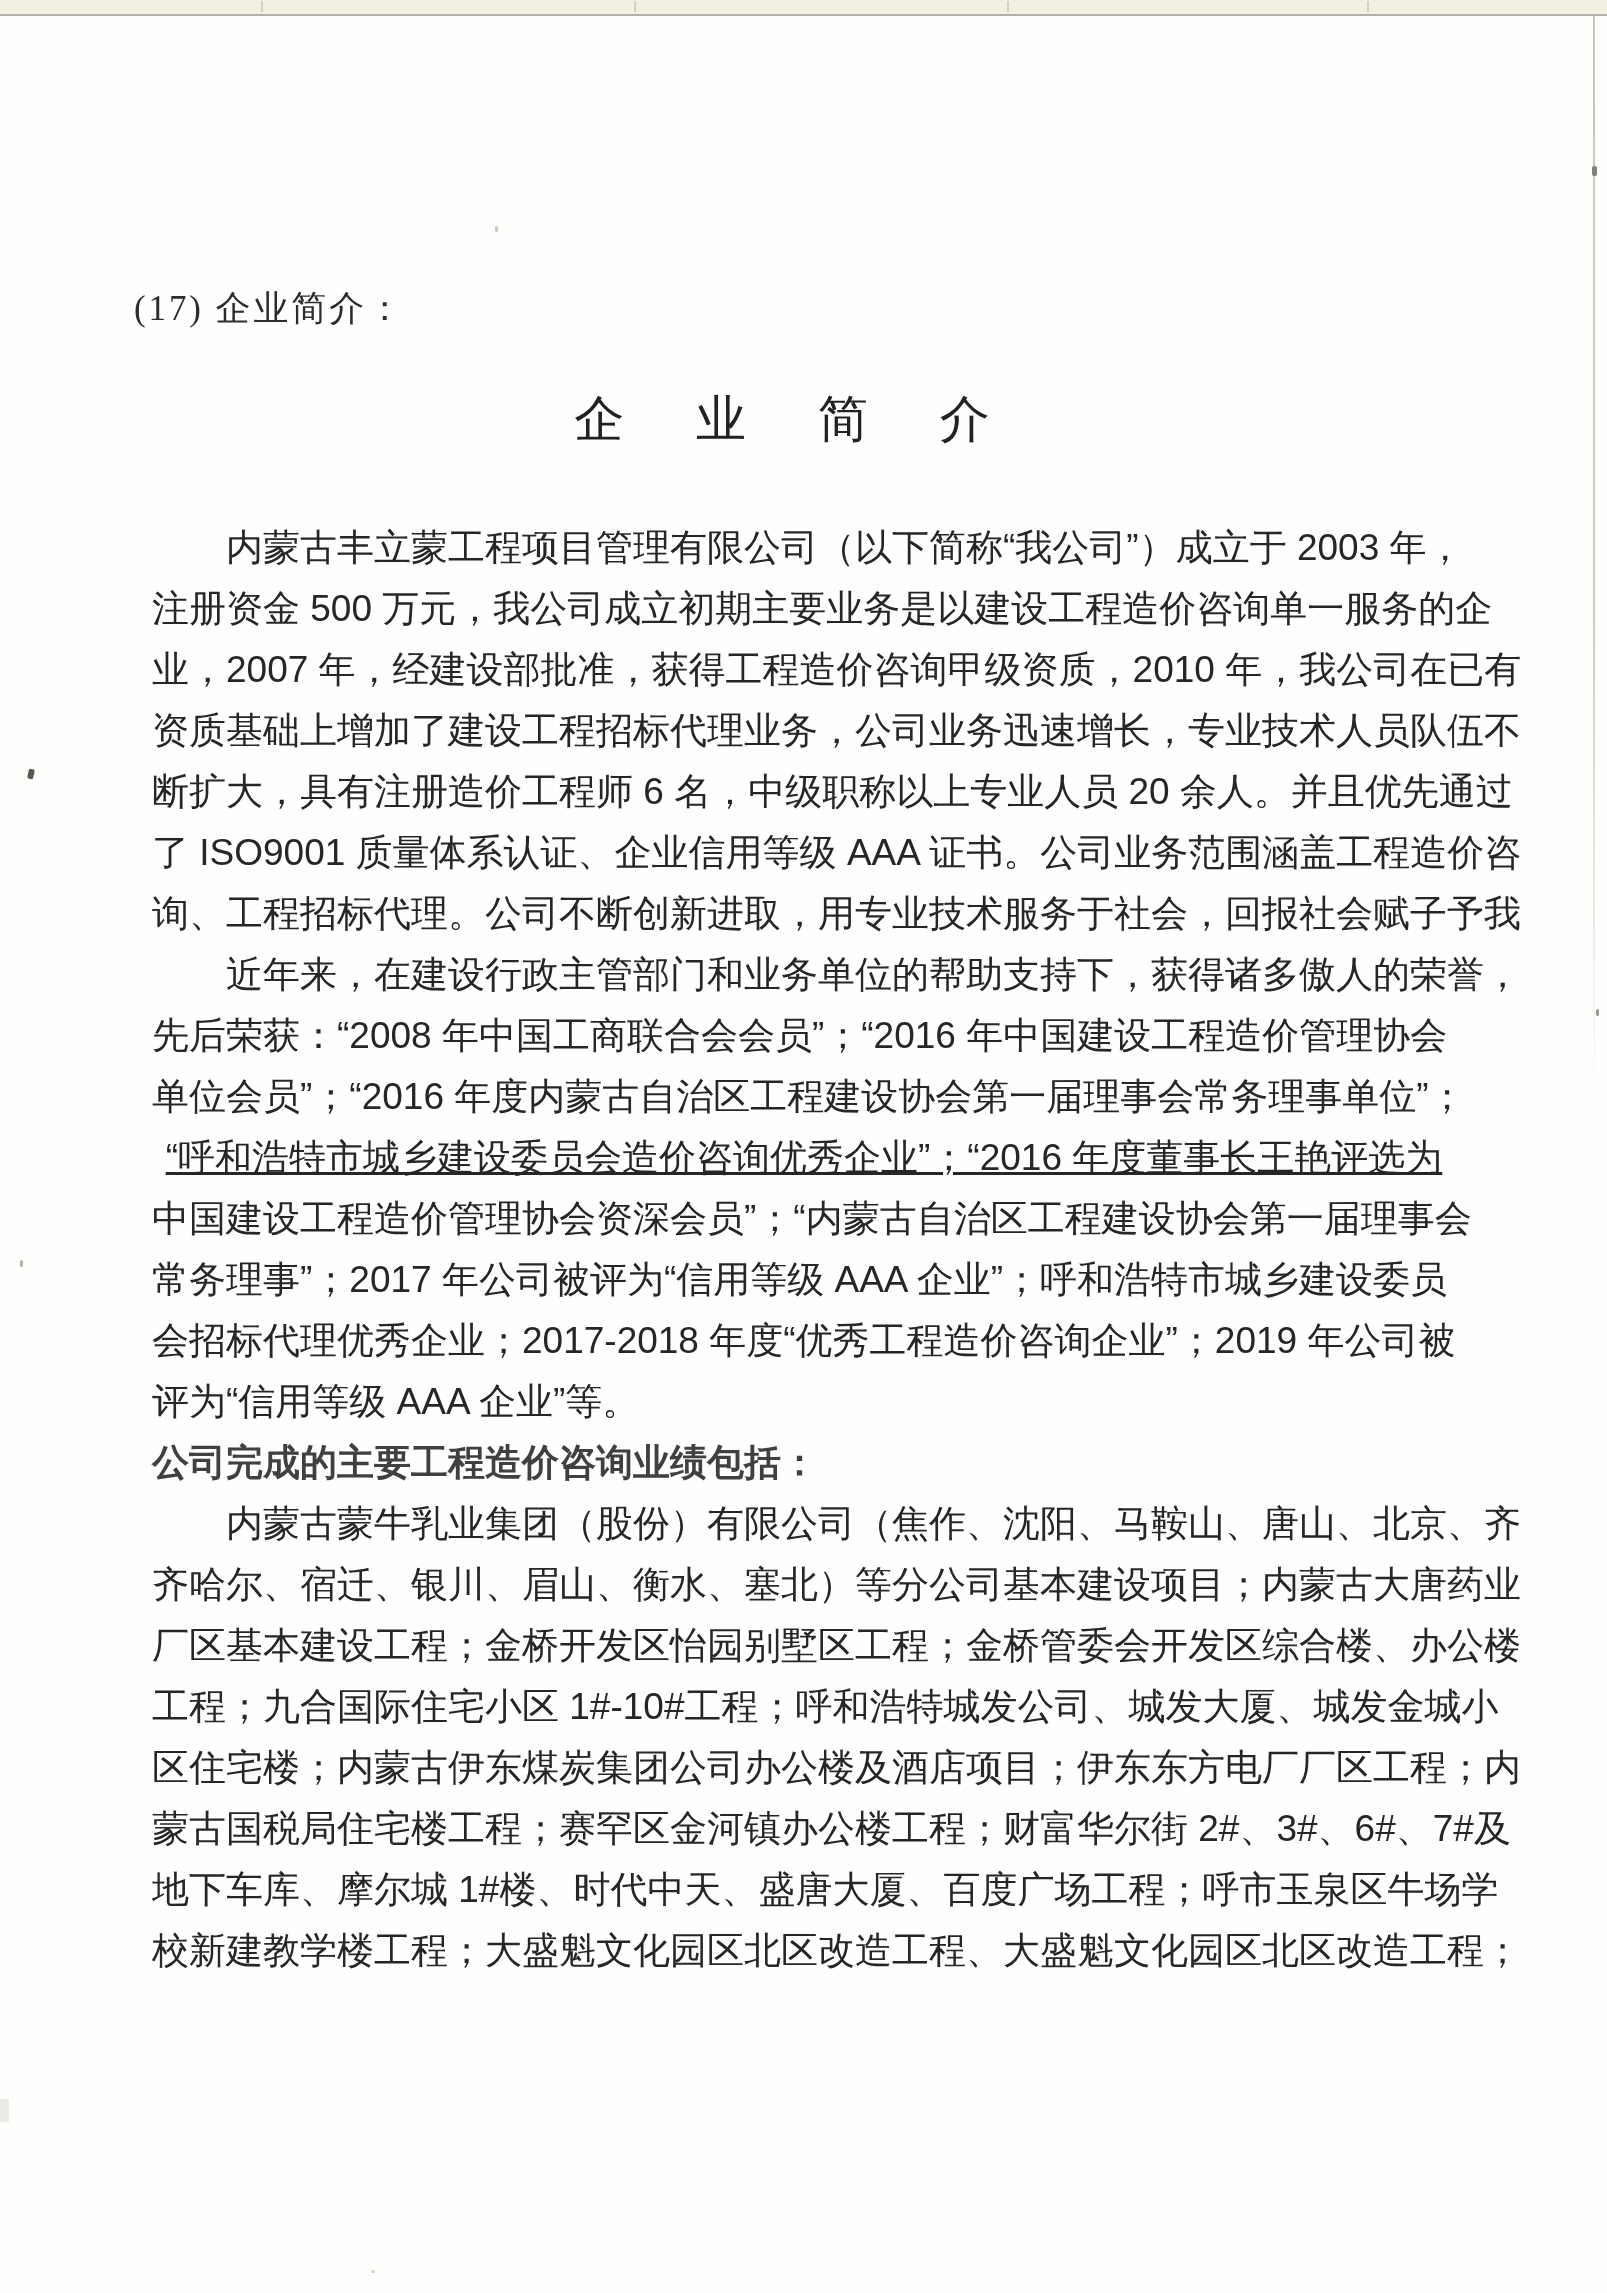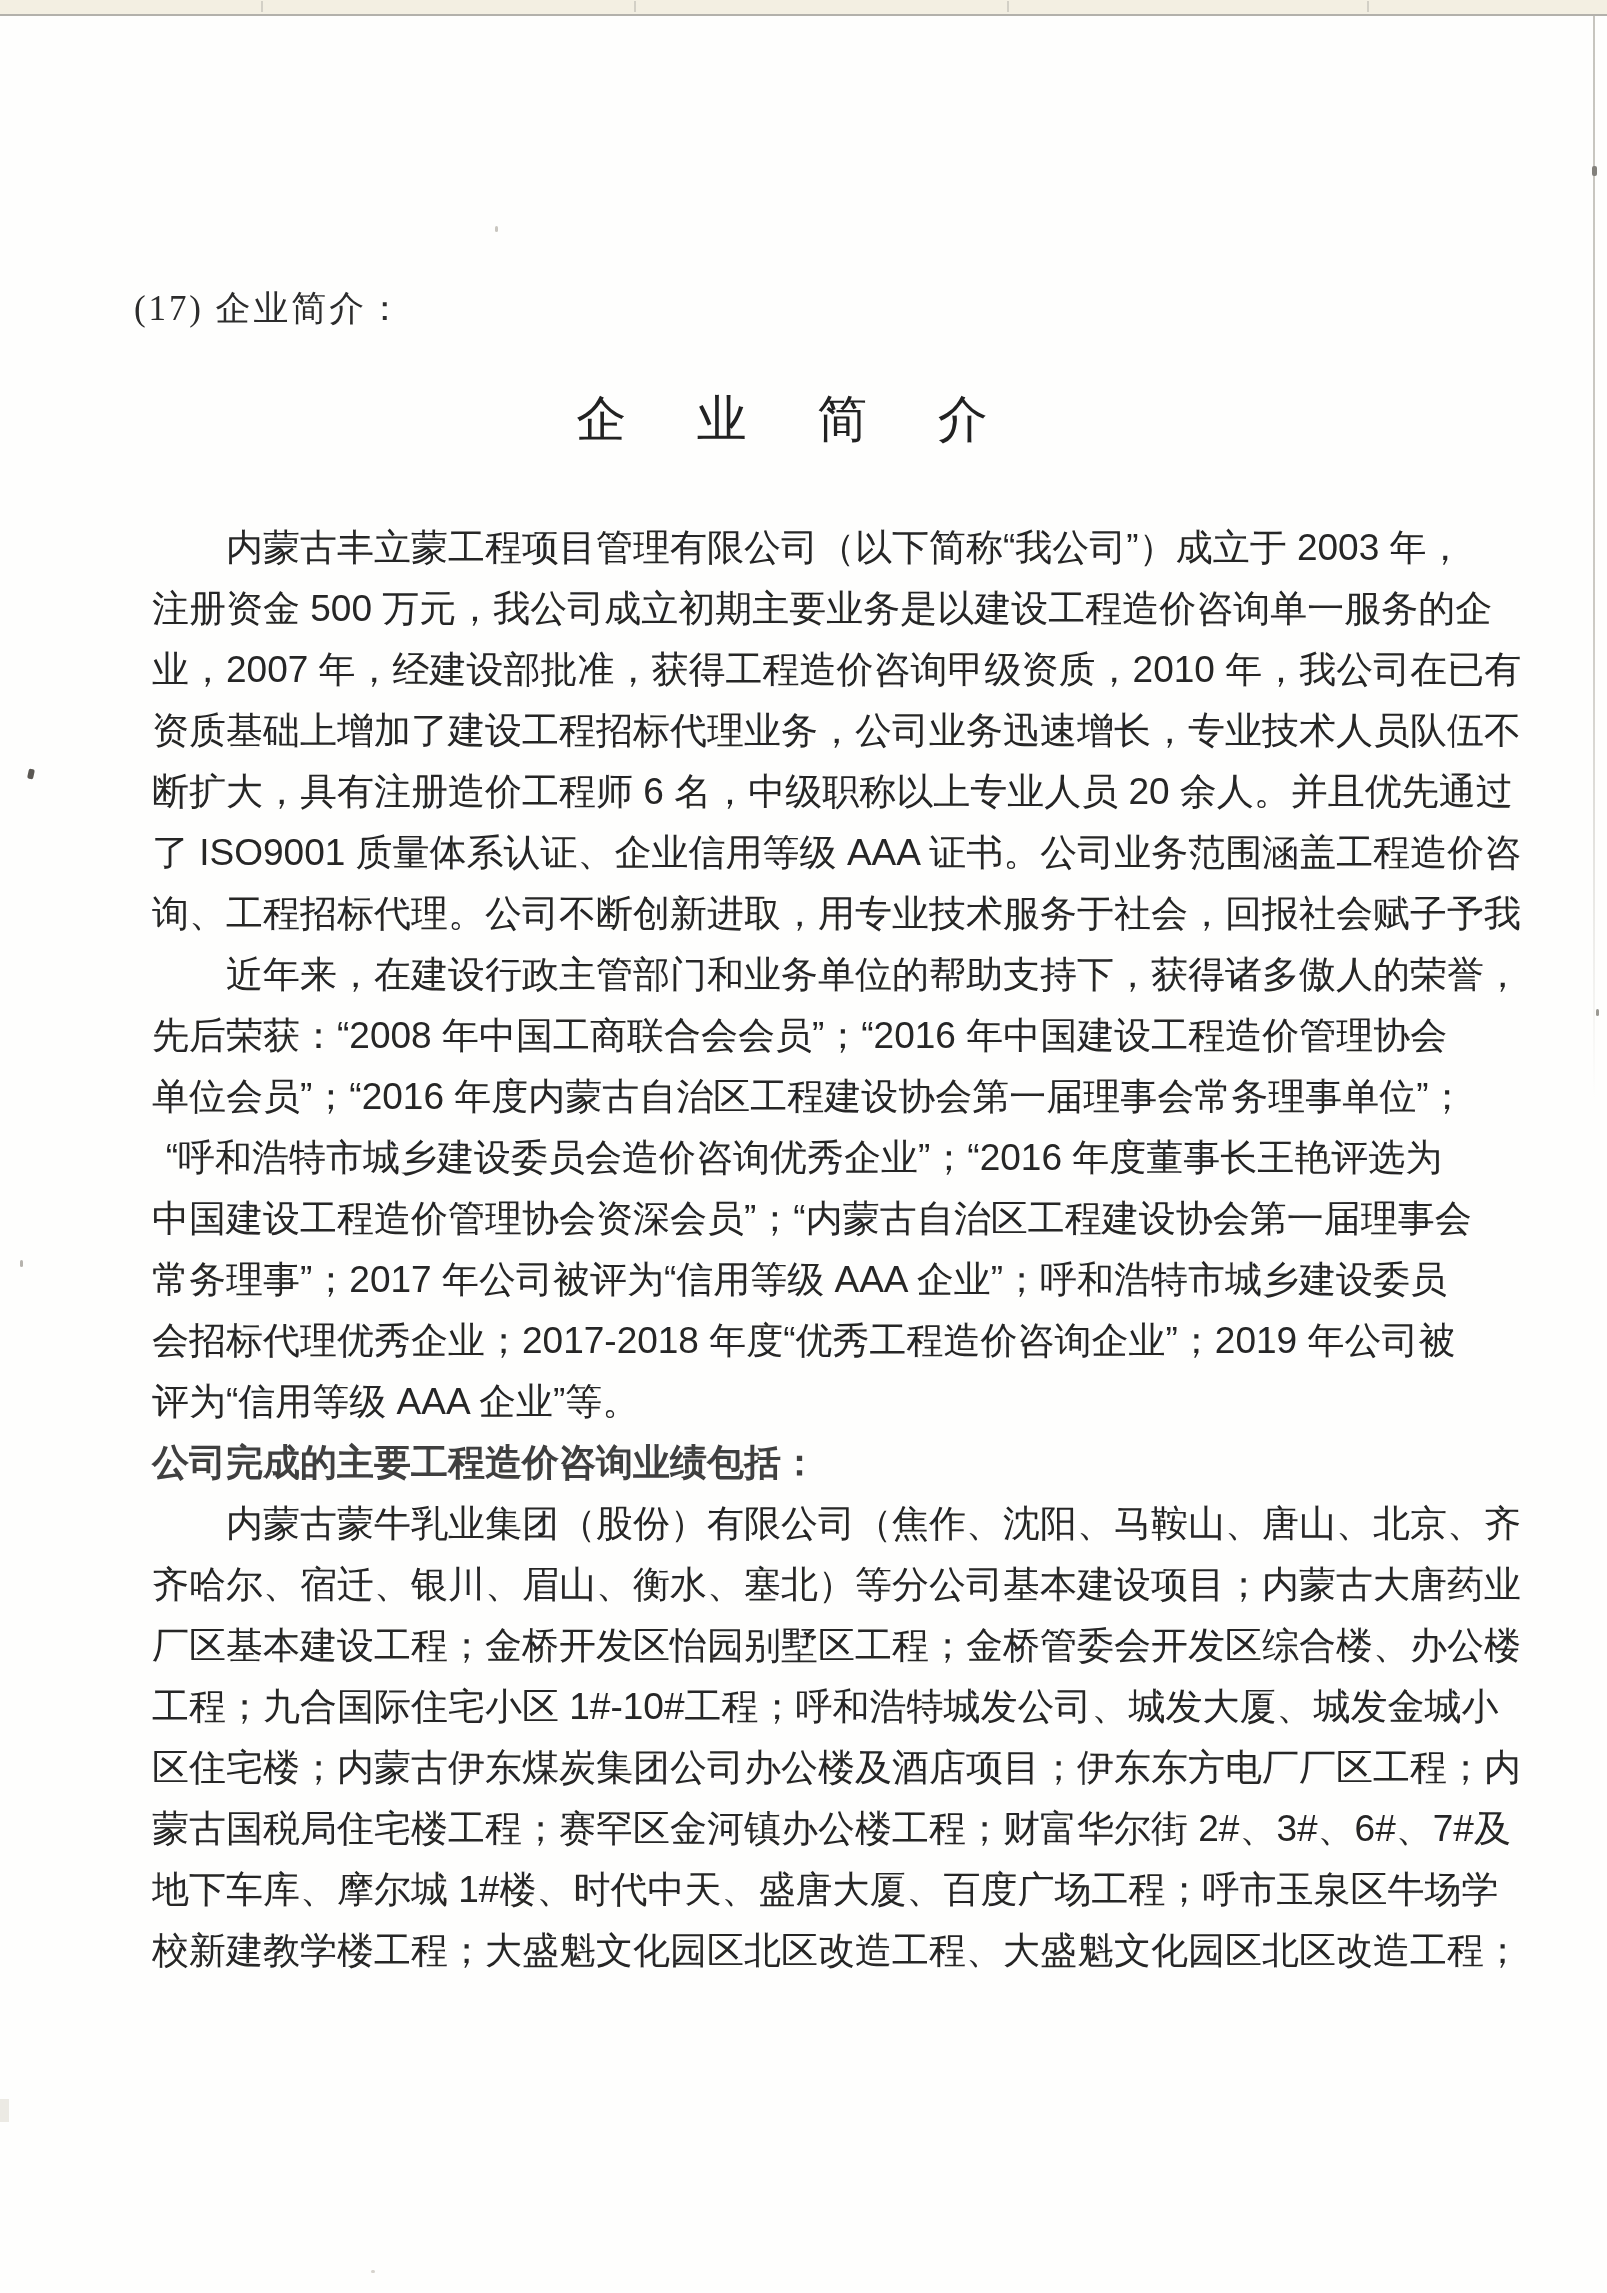--- a/index.html
+++ b/index.html
@@ -43,38 +43,38 @@
   .section-label {
     position:absolute; left:134px; top:285px;
     font-family:"Liberation Serif", serif;
     font-size:35px; color:#2c2c2c;
     letter-spacing:2.9px;
     white-space:nowrap;
   }
   .doc-title {
     position:absolute; left:152px; top:386px; width:1260px;
     text-align:center;
-    font-family:Liberation Serif, serif;
+    font-family:Liberation Sans, sans-serif;
     font-size:50px; font-weight:400; color:#222;
     letter-spacing:0.58em; text-indent:0.58em;
     white-space:nowrap;
   }
   .bodytext {
     position:absolute; left:152px; top:517px; width:1260px;
     font-size:37px; line-height:61px; color:#262626;
   }
   .line {
     text-align:justify;
     text-align-last:justify;
     white-space:nowrap;
     height:61px;
   }
   .line.end  { text-align-last:left; white-space:normal; }
   .line.ind  { text-indent:74px; }
-  .line.qpad { padding-left:13.7px; width:1246px; }
+  .line.qpad { padding-left:13.7px; width:1246px;text-decoration:underline; }
   .line.bold { font-weight:700; color:#404040; text-align-last:left; }
 </style>
 </head>
 <body>
 
 <div class="page">
 
   <div class="scan-strip">
     <span class="scan-tick" style="left:261px"></span>
     <span class="scan-tick" style="left:634px"></span>

